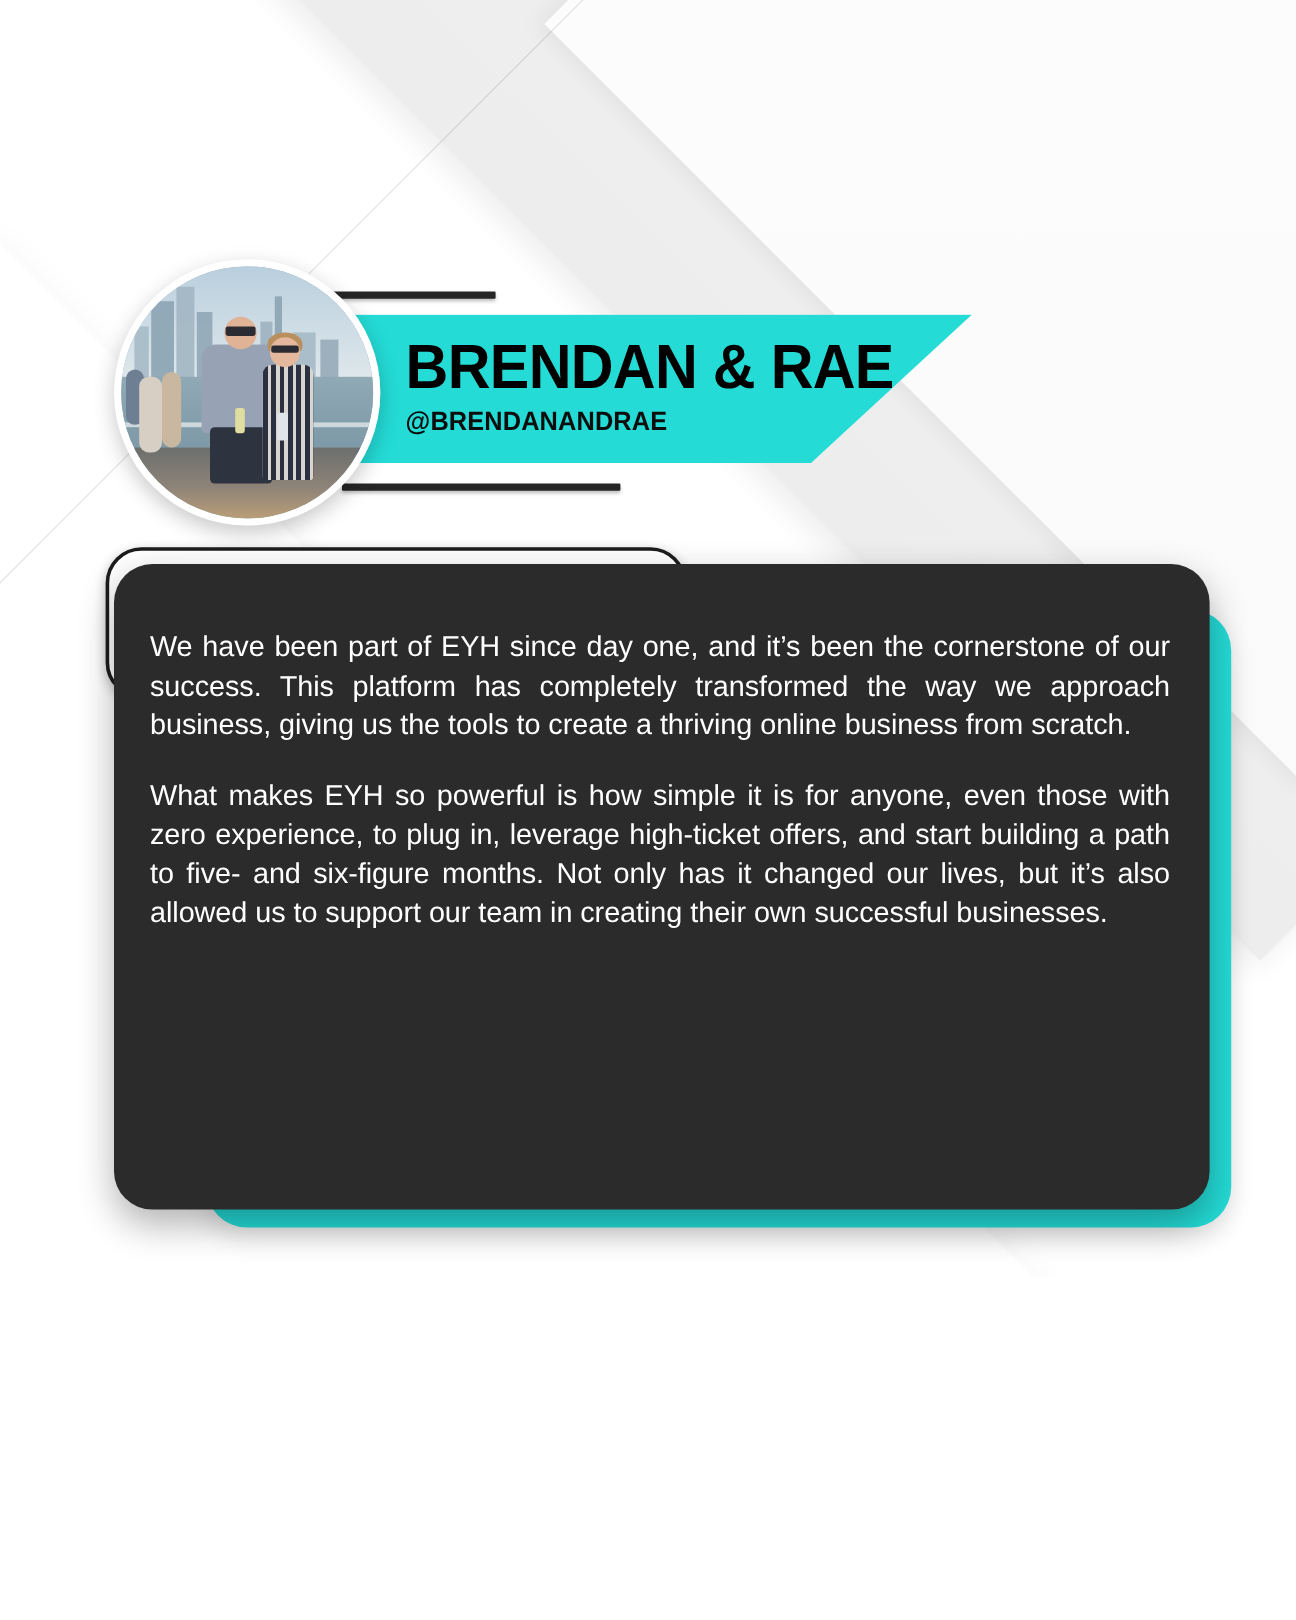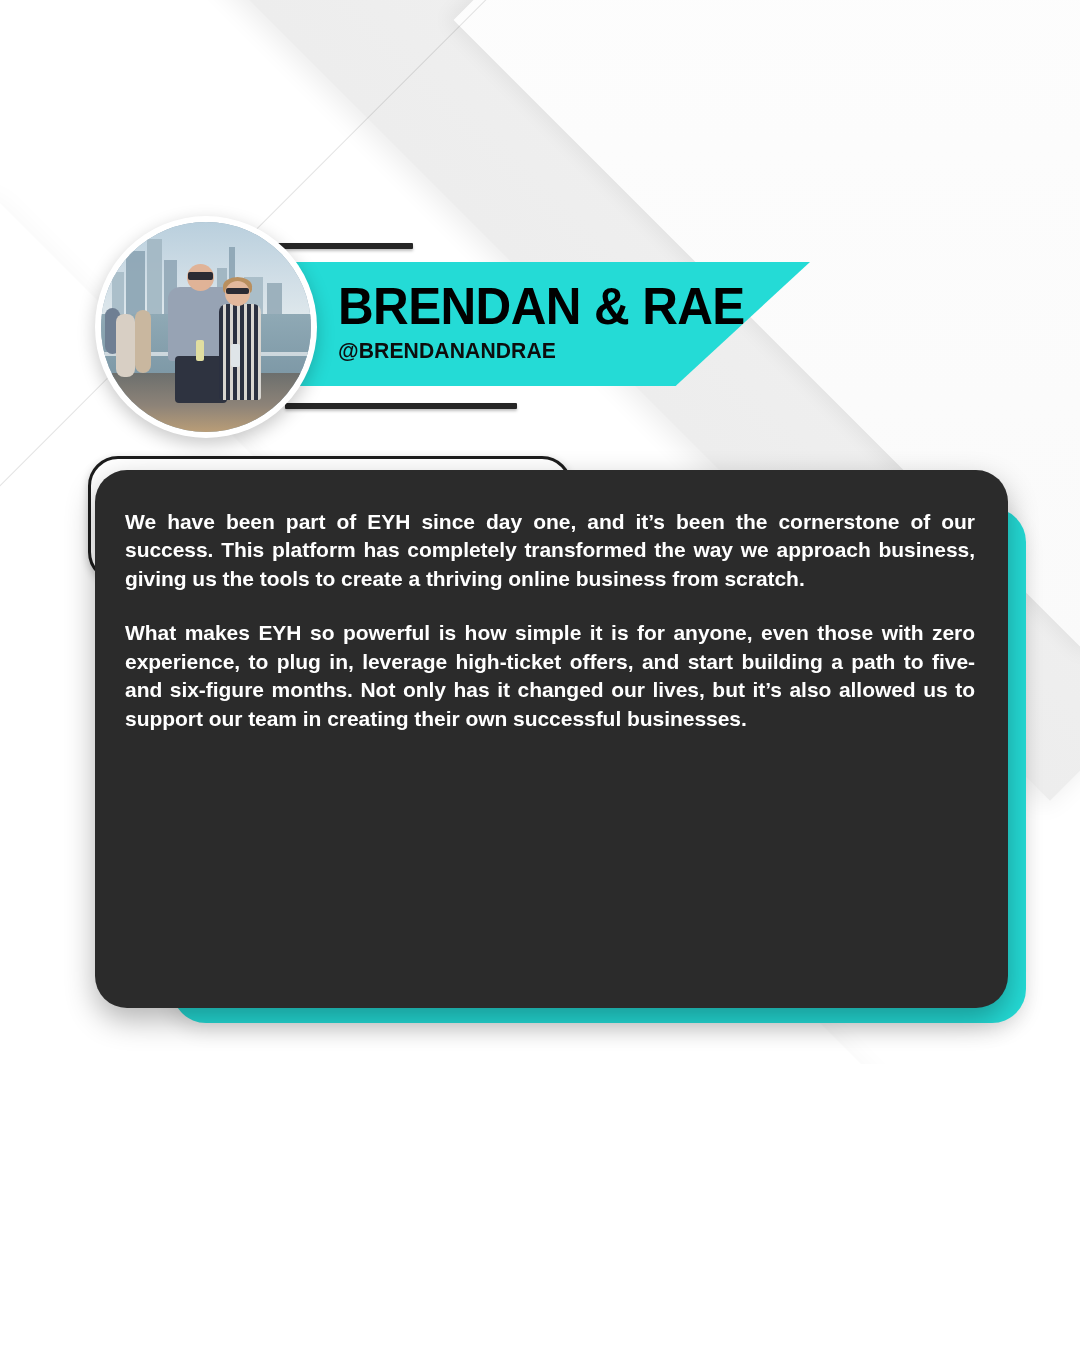--- a/index.html
+++ b/index.html
@@ -195,27 +195,27 @@
     left:95px;top:470px;
     width:913px;height:538px;
     background:#2b2b2b;
     border-radius:32px;
     box-shadow:0 12px 30px rgba(0,0,0,0.30);
     box-sizing:border-box;
     padding:38px 33px 30px 30px;
   }
   .quote-p{
     color:#ffffff;
-    font-size:21px;
-    font-weight:700;
+    font-size:24px;
+    font-weight:400;
     line-height:1.355;
     text-align:justify;
     text-align-last:left;
     letter-spacing:-0.002em;
-    margin:0 0 26px 0;
+    margin:16px 0 26px 0;
   }
   .quote-p:last-child{margin-bottom:0;}
 </style>
 </head>
 <body>
 
 <div id="stage">
 
   <div class="bg-layer">
     <div class="wm-word wm-main">MOMENTUM</div>

